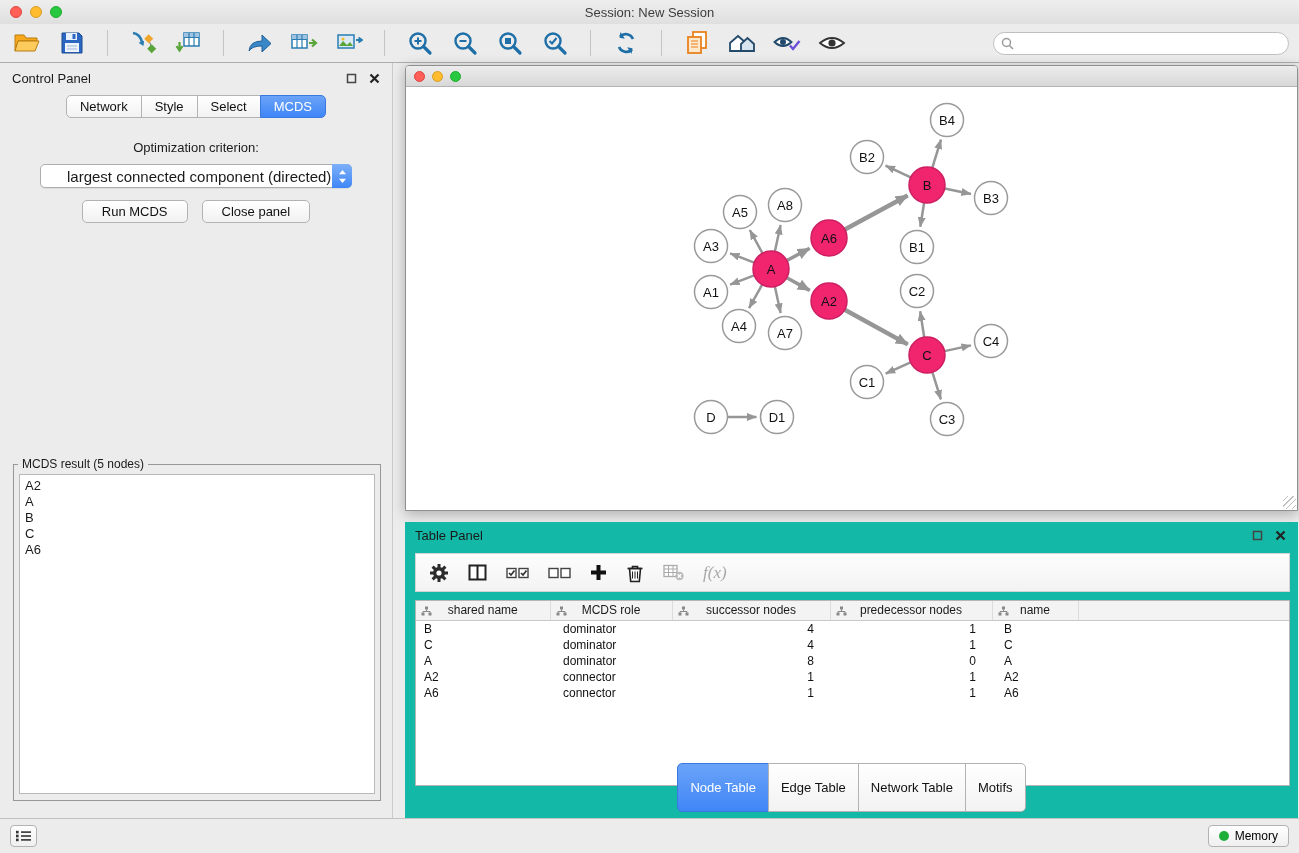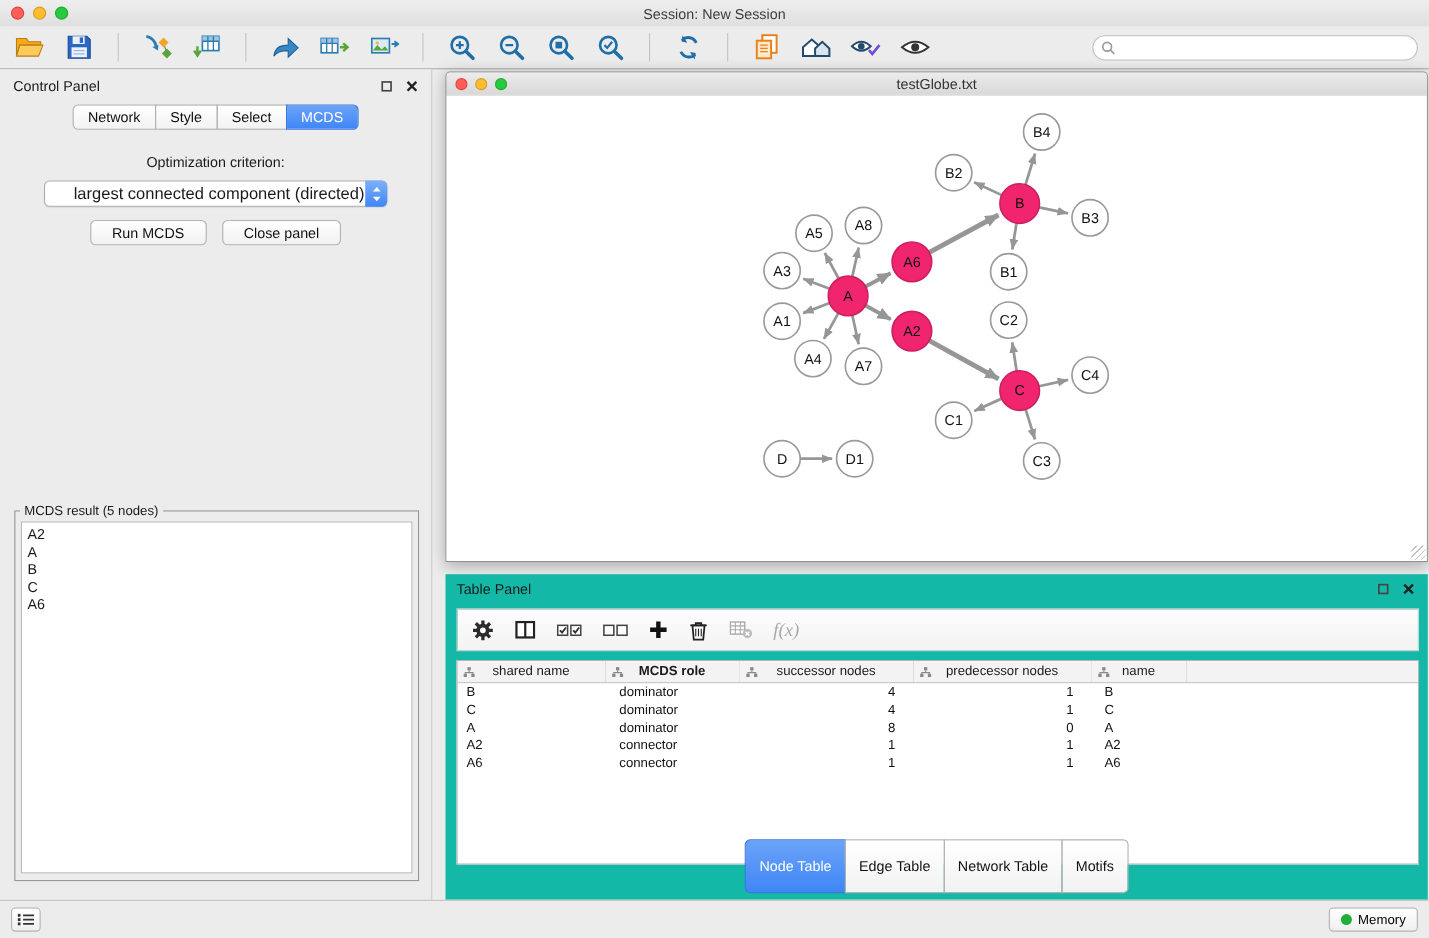--- a/index.html
+++ b/index.html
@@ -308,21 +308,20 @@
   </fieldset>
 </div>
 
 <div class="net-window">
   <div class="net-titlebar">
     <div class="lights">
       <span class="light red"></span>
       <span class="light yellow"></span>
       <span class="light green"></span>
     </div>
-    <div class="net-title">testGlobe.txt</div>
   </div>
   <div class="net-canvas">
     <svg id="network-svg" width="891" height="423">
       <defs>
         <marker id="arrow-sm" markerUnits="userSpaceOnUse" markerWidth="12" markerHeight="10" refX="9.5" refY="4" orient="auto">
           <path d="M0 0L10 4L0 8z" fill="#969696"></path>
         </marker>
         <marker id="arrow-lg" markerUnits="userSpaceOnUse" markerWidth="15" markerHeight="13" refX="12" refY="5.5" orient="auto">
           <path d="M0 0L13 5.5L0 11z" fill="#969696"></path>
         </marker>
@@ -517,21 +516,21 @@
           <tr id="table-head-row">
             <th style="width: 134px;">
               <span class="th-icon"><svg width="11" height="10" viewBox="0 0 11 10">
                   <rect x="4" y="0.5" width="3" height="3" fill="#888"></rect>
                   <rect x="0.5" y="6.5" width="3" height="3" fill="#888"></rect>
                   <rect x="7.5" y="6.5" width="3" height="3" fill="#888"></rect>
                   <path d="M5.5 3.5v2M2 6.5v-1h7v1" stroke="#888" fill="none"></path>
                 </svg></span>
               <span class="th-label">shared name</span>
             </th>
-            <th style="width: 122px; font-weight: bold;">
+            <th style="width: 122px;">
               <span class="th-icon"><svg width="11" height="10" viewBox="0 0 11 10">
                   <rect x="4" y="0.5" width="3" height="3" fill="#888"></rect>
                   <rect x="0.5" y="6.5" width="3" height="3" fill="#888"></rect>
                   <rect x="7.5" y="6.5" width="3" height="3" fill="#888"></rect>
                   <path d="M5.5 3.5v2M2 6.5v-1h7v1" stroke="#888" fill="none"></path>
                 </svg></span>
               <span class="th-label">MCDS role</span>
             </th>
             <th style="width: 158px;">
               <span class="th-icon"><svg width="11" height="10" viewBox="0 0 11 10">

